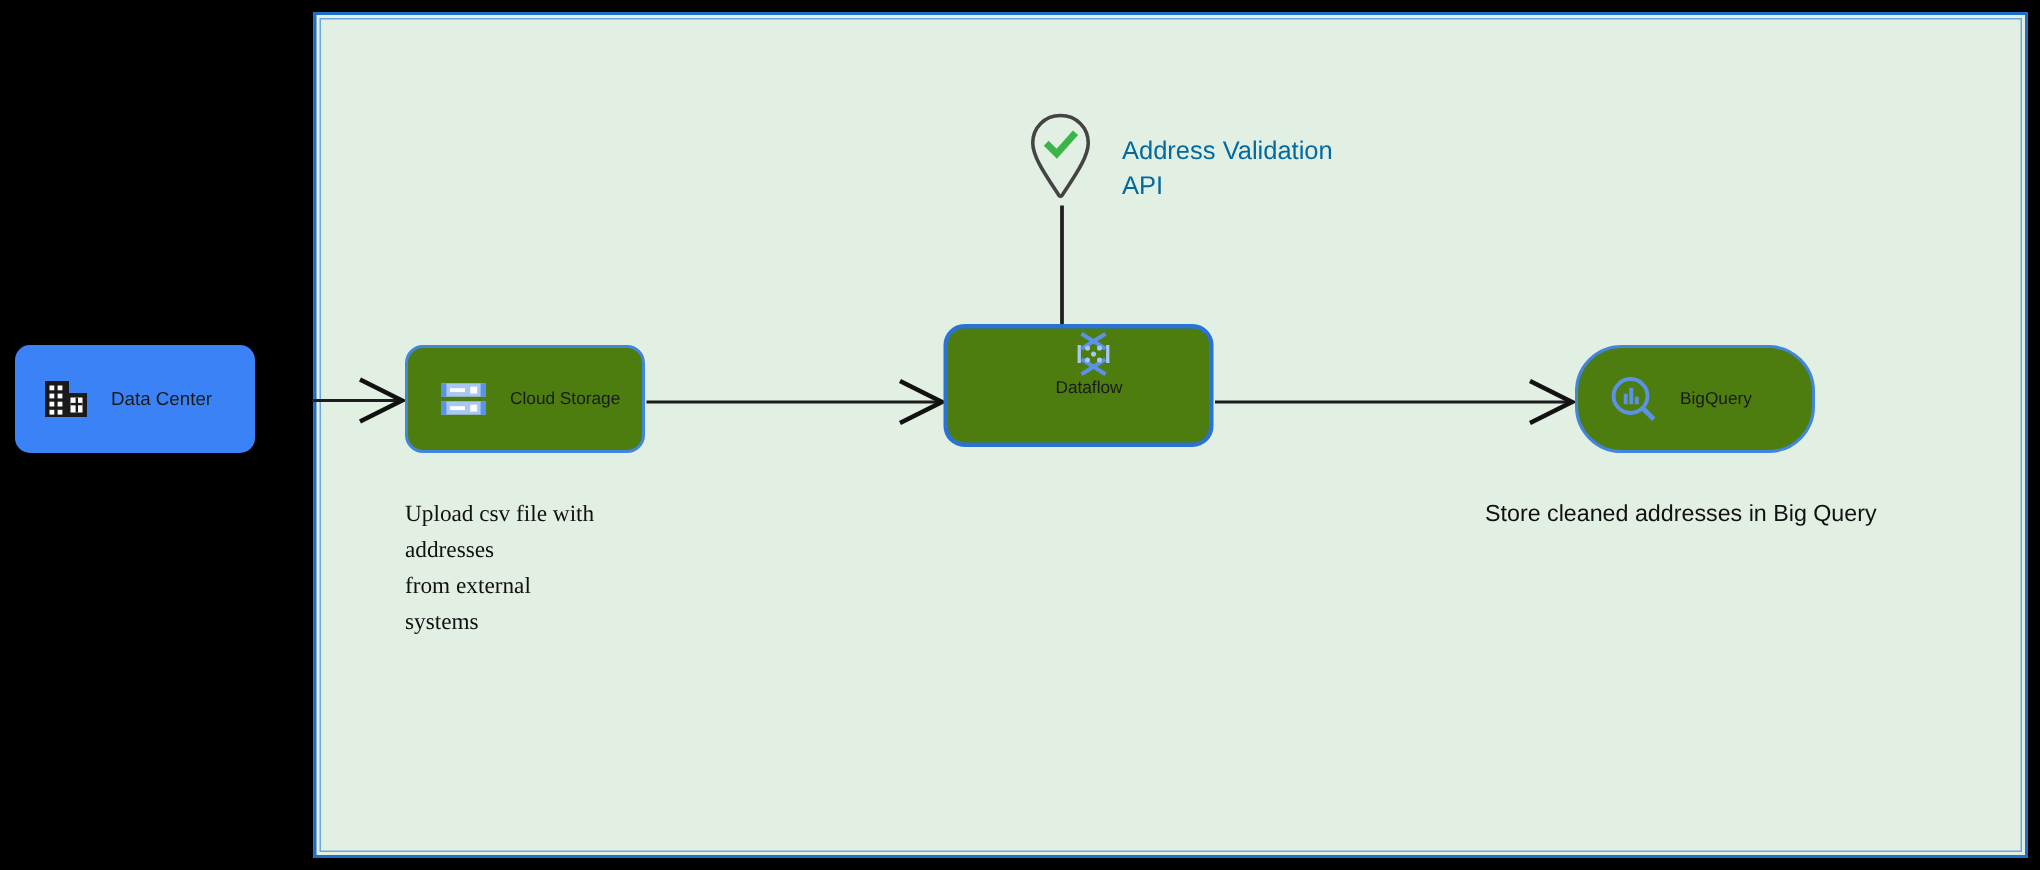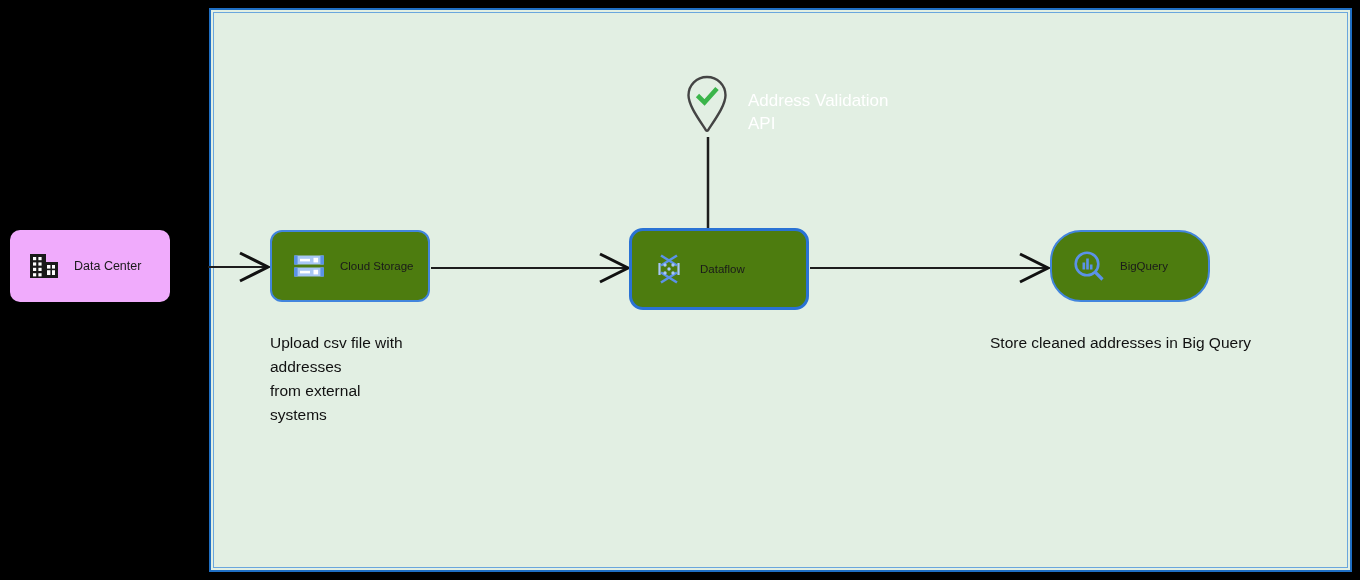--- a/index.html
+++ b/index.html
@@ -42,21 +42,21 @@
     pointer-events: none;
   }
 
   
   .datacenter {
     position: absolute;
     left: 10px;
     top: 230px;
     width: 160px;
     height: 72px;
-    background: #f0abfc;
+    background: #3b82f6;
     border-radius: 10px;
     display: flex;
     align-items: center;
     box-sizing: border-box;
   }
   .datacenter .dc-icon {
     margin-left: 18px;
     width: 32px;
     height: 32px;
     flex: none;
@@ -90,21 +90,21 @@
     margin-left: 20px;
   }
   .node .node-label {
     margin-left: 14px;
     font-size: 11.5px;
     color: #1a1a1a;
     white-space: nowrap;
   }
 
   #node-storage  { left: 270px;  top: 230px; width: 160px; height: 72px; }
-  #node-dataflow { left: 629px;  top: 228px; width: 180px; height: 82px; }
+  #node-dataflow { left: 629px;  top: 216px; width: 180px; height: 82px; flex-direction: column; }
   #node-bigquery { left: 1050px; top: 230px; width: 160px; height: 72px; border-radius: 31px; }
 
   
   .api-node {
     position: absolute;
     left: 683px;
     top: 74px;
     display: flex;
     align-items: flex-start;
   }
@@ -112,33 +112,33 @@
     width: 48px;
     height: 60px;
     flex: none;
   }
   .api-label {
     position: absolute;
     left: 748px;
     top: 89px;
     font-size: 17px;
     line-height: 23px;
-    color: #ffffff;
+    color: #0369a1;
     white-space: pre-line;
   }
 
   
   .caption {
     position: absolute;
     font-size: 15.5px;
     line-height: 24px;
     color: #111111;
     white-space: pre-line;
   }
-  #caption-storage  { left: 270px; top: 331px; width: 230px; text-align: left; }
+  #caption-storage  { left: 270px; top: 331px; width: 230px; text-align: left; font-family: Liberation Serif, serif; }
   #caption-dataflow { left: 569px; top: 331px; width: 335px; text-align: center; }
   #caption-bigquery { left: 990px; top: 331px; width: 340px; text-align: left; }
 
   
   #wires {
     position: absolute;
     left: 0; top: 0;
     width: 1360px;
     height: 580px;
     pointer-events: none;

